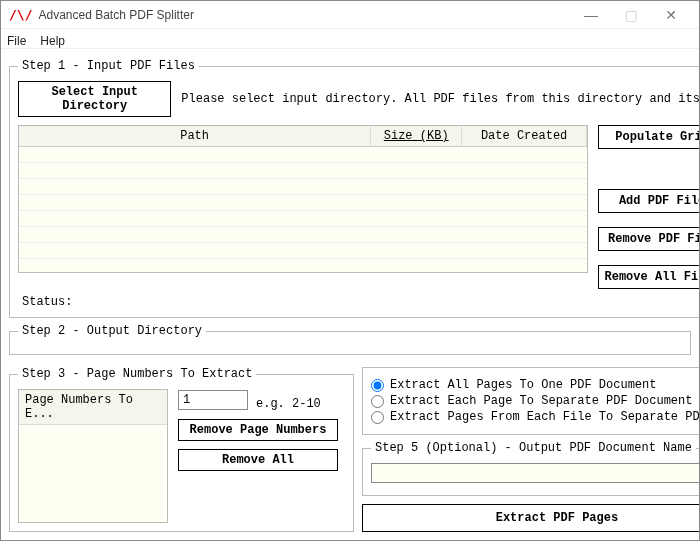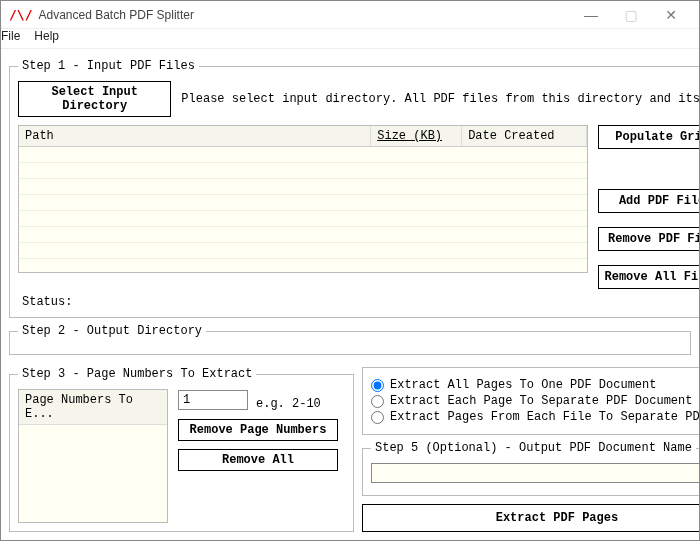--- a/index.html
+++ b/index.html
@@ -17,21 +17,21 @@
   display: flex;
   align-items: center;
   padding: 0 8px;
   background: #fff;
   border-bottom: 1px solid #eee;
 }
 .titlebar .icon { color: #d00; font-family: monospace; font-weight: bold; margin-right: 6px; font-size: 13px; }
 .titlebar .title { color: #444; font-size: 12px; flex: 1; }
 .winbtns { display: flex; gap: 0; }
 .winbtn { width: 40px; height: 26px; display: flex; align-items: center; justify-content: center; color: #777; font-size: 14px; }
-.menubar { height: 20px; display: flex; align-items: flex-start; padding: 0 0; gap: 14px; border-bottom: 1px solid #eee; }
+.menubar { height: 20px; display: flex; align-items: flex-end; padding: 0 6px; gap: 14px; border-bottom: 1px solid #eee; }
 .menubar span { color: #222; font-size: 12px; }
 .content { padding: 4px 8px 8px 8px; }
 fieldset {
   border: 1px solid #bbb;
   margin-top: 6px;
   padding: 8px;
   position: relative;
 }
 legend { font-size: 12px; padding: 0 4px; color: #000; font-family: "Courier New", monospace; }
 .monot { font-family: Liberation Mono, monospace; font-size: 12px; margin-top: 8px; }
@@ -49,21 +49,21 @@
 .instr { font-family: "Courier New", monospace; font-size: 12px; white-space: nowrap; overflow: hidden; }
 .gridwrap { display: flex; gap: 10px; margin-top: 8px; align-items: flex-start; }
 .grid {
   flex: 1;
   border: 1px solid #bbb;
   background: #fffff4;
   height: 148px;
   overflow: hidden;
 }
 .gridhead { display: flex; background: #f5f5ec; border-bottom: 1px solid #ccc; }
-.gridhead .col { padding: 3px 6px; font-family: "Courier New", monospace; font-size: 12px; border-right: 1px solid #ddd; }
+.gridhead .col { padding: 3px 6px; font-family: "Courier New", monospace; font-size: 12px; border-right: 1px solid #ddd; text-align: center; }
 .gridbody { }
 .gridbody .gr { height: 16px; border-bottom: 1px solid #eee; }
 .sidebtns { width: 128px; display: flex; flex-direction: column; gap: 14px; }
 .sidebtns .btn { width: 100%; padding: 4px 0; }
 .status { font-family: "Courier New", monospace; font-size: 12px; margin: 6px 0 0 4px; }
 .row2 { display: flex; align-items: center; gap: 12px; }
 .pathlbl { font-family: "Courier New", monospace; font-size: 12px; }
 .bottom { display: flex; gap: 8px; margin-top: 6px; }
 .bottom fieldset { flex: 1; }
 .step3inner { display: flex; gap: 10px; }

